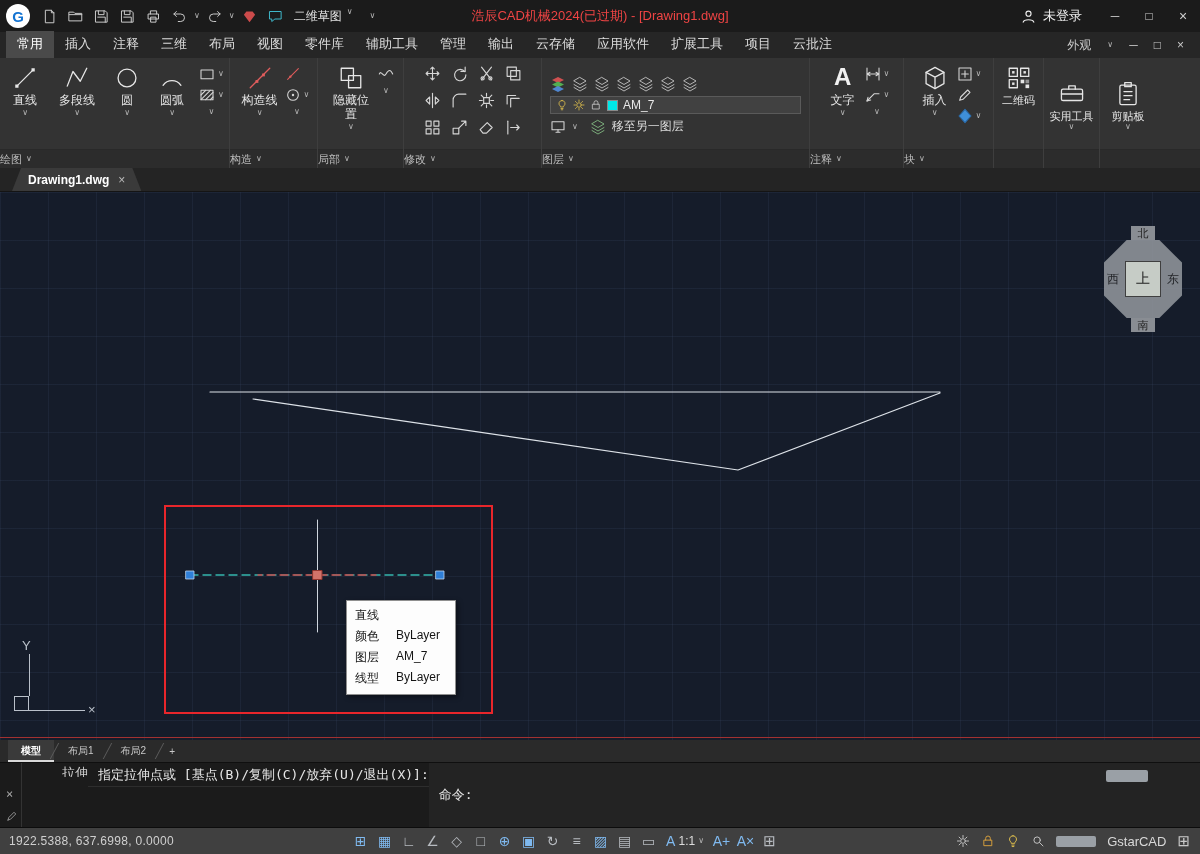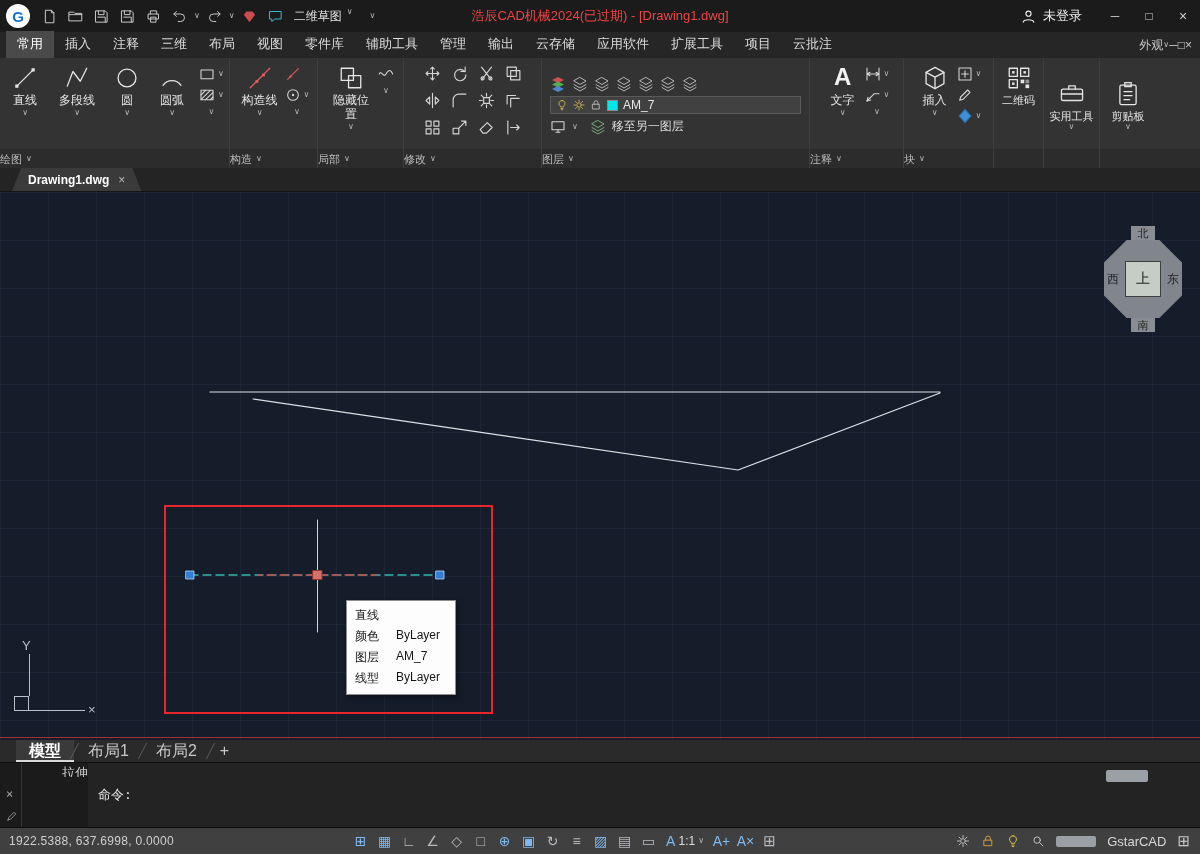--- a/index.html
+++ b/index.html
@@ -19,21 +19,21 @@
 .ws{display:flex;gap:5px;margin-left:4px;color:#e2e2e2;font-size:12px}
 .win-title{position:absolute;left:0;right:0;text-align:center;font-size:13px;color:#ef4444;pointer-events:none}
 .tb-right{margin-left:auto;display:flex;height:100%;z-index:2}
 .user{display:flex;align-items:center;gap:6px;margin-right:16px;color:#efefef;font-size:13px}
 .user svg{width:17px;height:17px}
 .winbtn{width:34px;height:100%;display:flex;align-items:center;justify-content:center;color:#cfcfcf;font-size:12px}
 
 .ribbontabs{height:26px;flex:0 0 26px;background:#262626;display:flex;align-items:flex-end;padding-left:6px;position:relative}
 .rtab{padding:4px 11px 5px;font-size:13px;color:#dcdcdc}
 .rtab.active{background:#4a4a4a;color:#fff}
-.rt-right{position:absolute;right:8px;top:0;height:100%;display:flex;align-items:center;gap:0;color:#c9c9c9;font-size:12px}
+.rt-right{position:absolute;right:16px;top:0;height:100%;display:flex;align-items:center;gap:16px;color:#c9c9c9;font-size:12px}
 
 .ribbon{height:110px;flex:0 0 110px;background:#333;display:flex}
 .panel{display:flex;flex-direction:column;border-right:1px solid #3e3e3e;flex:none}
 .p-body{flex:1;display:flex;padding:3px 4px 0;gap:3px;justify-content:center}
 .p-label{height:19px;background:#2c2c2c;display:flex;align-items:center;justify-content:flex-start;gap:4px;font-size:11px;color:#bdbdbd;border-top:1px solid #292929}
 .bigbtn{display:flex;flex-direction:column;align-items:center;gap:1px;padding:2px 1px;color:#e6e6e6;font-size:12px;text-align:center;line-height:1.15}
 .bi{width:26px;height:26px;margin:2px 0 2px}
 .bigA{font-size:24px;font-weight:bold;line-height:28px;height:30px;color:#f2f2f2}
 .smcol{display:flex;flex-direction:column;gap:5px;padding-top:5px}
 .smrow{display:flex;align-items:center;gap:3px}
@@ -72,21 +72,21 @@
 .c-center{position:absolute;left:50%;top:50%;transform:translate(-50%,-50%);width:36px;height:36px;background:#c6ccc6;border:1px solid #3f3f3f;color:#222;display:flex;align-items:center;justify-content:center;font-size:14px}
 .c-w{position:absolute;left:3px;top:50%;transform:translateY(-50%);color:#24262a;font-size:12px}
 .c-e{position:absolute;right:3px;top:50%;transform:translateY(-50%);color:#24262a;font-size:12px}
 .ucs{position:absolute;left:8px;top:438px;width:110px;height:96px;color:#b9c0c9}
 .ucs-y{position:absolute;left:14px;top:8px;font-size:13px}
 .ucs-v{position:absolute;left:21px;top:24px;width:1px;height:42px;background:#b9c0c9}
 .ucs-h{position:absolute;left:21px;top:80px;width:56px;height:1px;background:#b9c0c9}
 .ucs-box{position:absolute;left:6px;top:66px;width:15px;height:15px;border:1px solid #b9c0c9}
 .ucs-x{position:absolute;left:80px;top:72px;font-size:13px}
 
-.layouttabs{height:22px;flex:0 0 22px;background:#2a2a2a;display:flex;align-items:stretch;padding-left:16px;font-size:16px}
+.layouttabs{height:22px;flex:0 0 22px;background:#2a2a2a;display:flex;align-items:stretch;padding-left:8px;font-size:10px}
 .ltab{display:flex;align-items:center;padding:0 13px;color:#c8c8c8}
 .ltab.active{color:#fff;background:#3a3a3a;box-shadow:inset 0 -2px 0 #d9d9d9;font-weight:bold}
 .lt-sep{width:1px;background:#5c5c5c;transform:skewX(-28deg);margin:3px 0}
 .lt-add{display:flex;align-items:center;padding:0 9px;color:#c8c8c8}
 
 .cmdarea{height:65px;flex:0 0 65px;background:#1b1b1b;position:relative;border-top:1px solid #0f0f0f;font-family:"DejaVu Sans Mono","Liberation Mono",monospace}
 .cmd-gutter{position:absolute;left:0;top:0;bottom:0;width:22px;border-right:1px solid #333;color:#a8a8a8}
 .cmd-x{position:absolute;left:6px;top:24px;font-size:12px}
 .cmd-w{position:absolute;left:6px;top:47px;font-size:12px}
 .cmd-rows{margin-left:22px;height:100%;display:flex;flex-direction:row}
@@ -808,20 +808,21 @@
 
   <div class="cmdarea">
     <div class="cmd-gutter">
       <span class="cmd-x">×</span>
       <svg class="cmd-w" style="width:12px;height:12px">
           <use href="#s-pencil"></use>
         </svg>
     </div>
     <div class="cmd-rows">
       <div class="cmd-hist"><span>拉伸</span></div>
+      <div class="cmd-prompt">指定拉伸点或 [基点(B)/复制(C)/放弃(U)/退出(X)]:</div>
       <div class="cmd-line">
         <span>命令:</span>
         <span class="cmd-pill"></span>
       </div>
     </div>
   </div>
 
   <div class="statusbar">
     <span class="sb-coords">1922.5388, 637.6998, 0.0000</span>
     <div class="sb-center">

